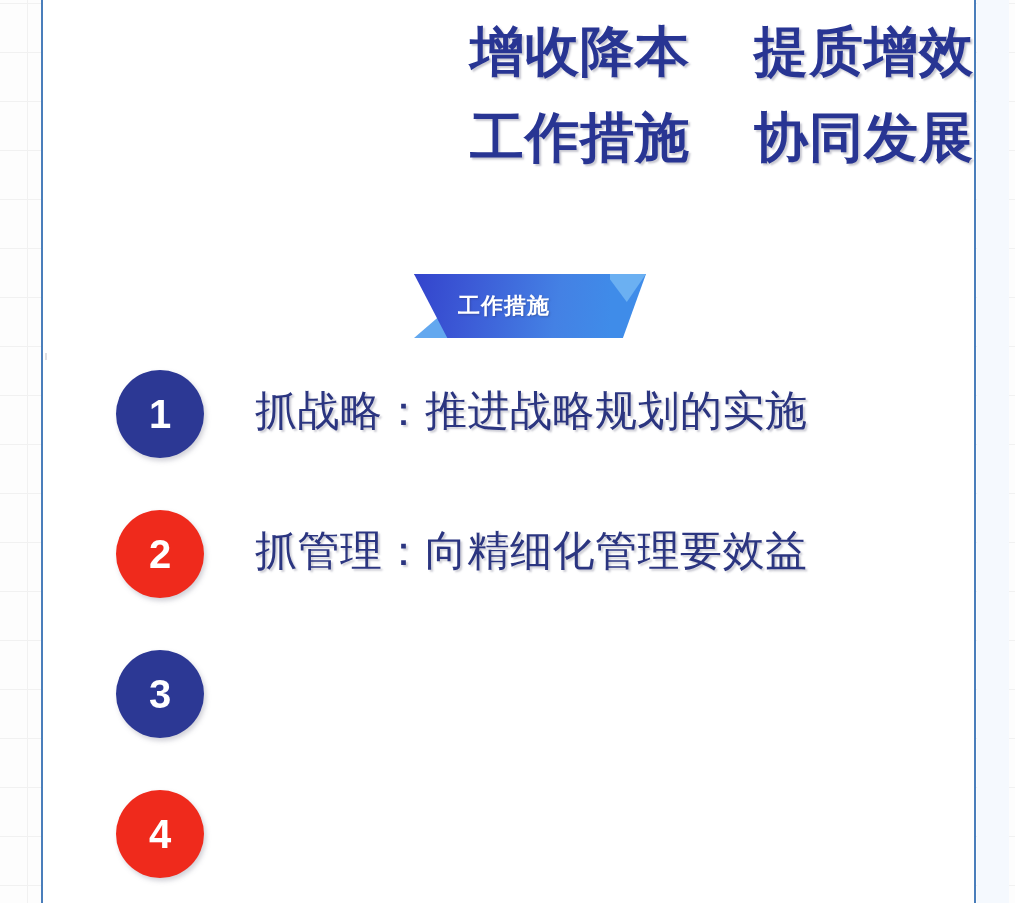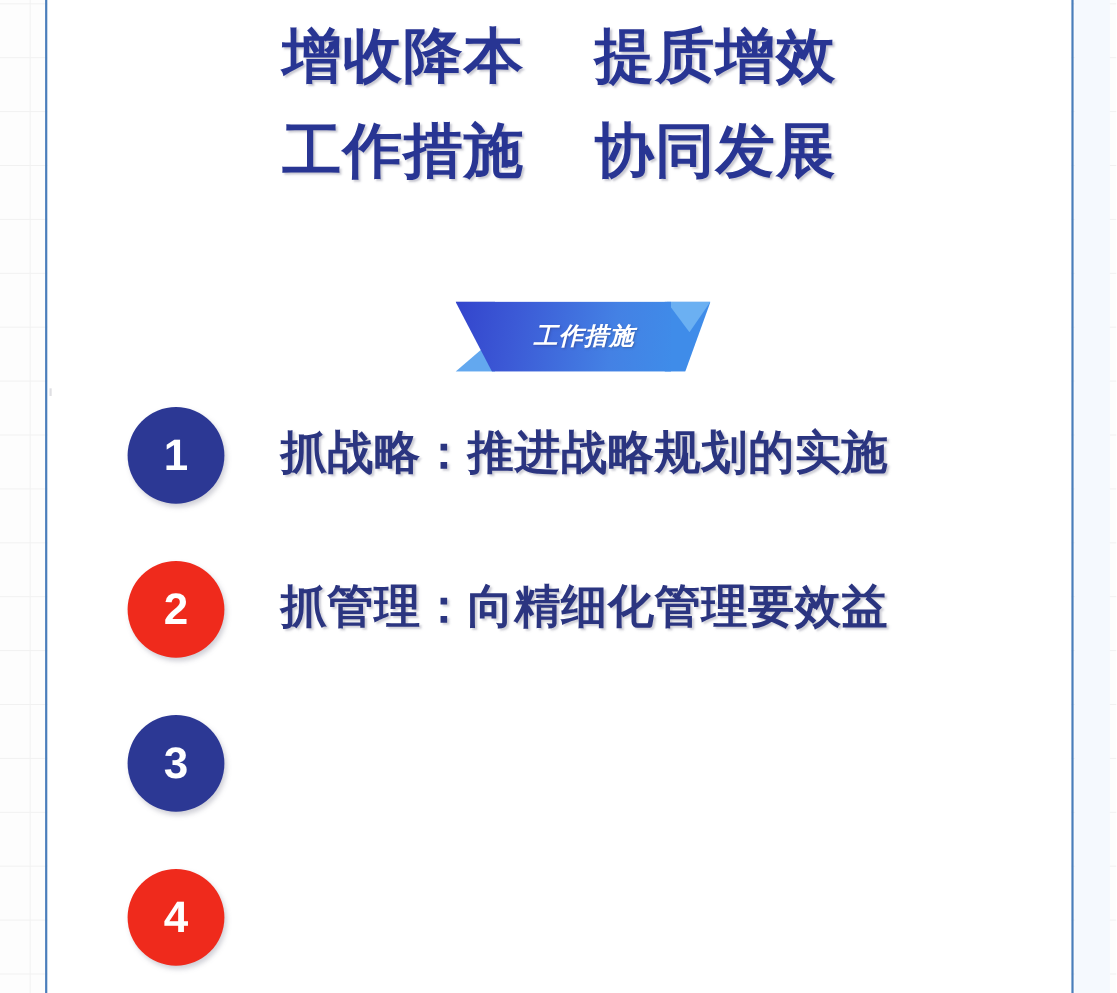--- a/index.html
+++ b/index.html
@@ -55,21 +55,21 @@
   }
   #slide-edge-left  { left: 41px; }
   #slide-edge-right { left: 974px; }
 
   
   #headline {
     position: absolute;
     left: 0;
     top: 8px;
     width: 931px;
-    text-align: center;
+    text-align: right;
   }
   .headline-line {
     color: #283593;
     font-size: 54px;
     font-weight: bold;
     line-height: 86px;
     letter-spacing: 1px;
     white-space: pre;
     text-shadow: 2px 2px 2px rgba(130,130,150,0.45);
   }
@@ -136,28 +136,27 @@
     -webkit-clip-path: polygon(0% 0%, 100% 0%, 52% 100%);
     clip-path: polygon(0% 0%, 100% 0%, 52% 100%);
   }
   #banner-label {
     position: absolute;
     left: 44px;
     top: 4px;
     width: 146px;
     height: 64px;
     line-height: 64px;
-    text-align: center;
+    text-align: left;
     color: #ffffff;
     font-size: 22px;
     font-weight: bold;
     letter-spacing: 1px;
     z-index: 5;
     text-shadow: 1px 1px 2px rgba(40,40,90,0.35);
-    font-style: italic;
   }
 
   
   #measures {
     position: absolute;
     left: 0;
     top: 370px;
     width: 931px;
   }
   .measure-row {
@@ -180,21 +179,21 @@
   }
   .measure-badge.navy { background: #2c3894; }
   .measure-badge.red  { background: #ef2a1c; }
 
   .measure-text {
     position: absolute;
     left: 212px;
     top: 13px;
     color: #2b3580;
     font-size: 42px;
-    font-weight: bold;
+    font-weight: normal;
     letter-spacing: 0.5px;
     white-space: pre;
     text-shadow: 2px 2px 2px rgba(130,130,150,0.4);
   }
 
   
   #speck-artifact {
     position: absolute;
     left: 45px;
     top: 353px;

